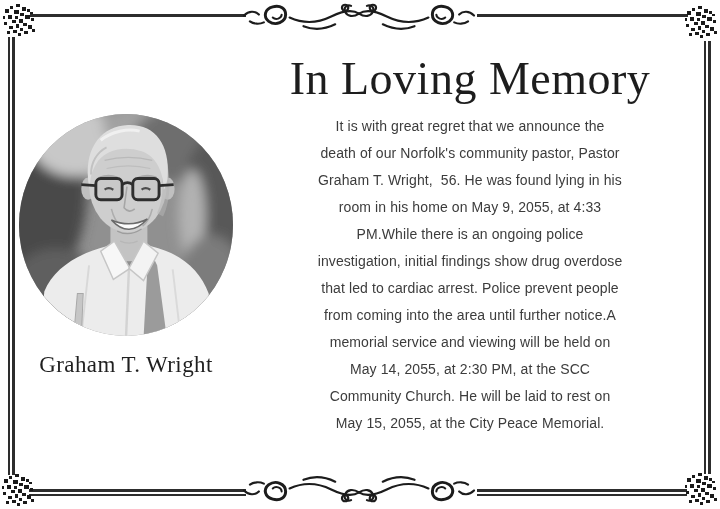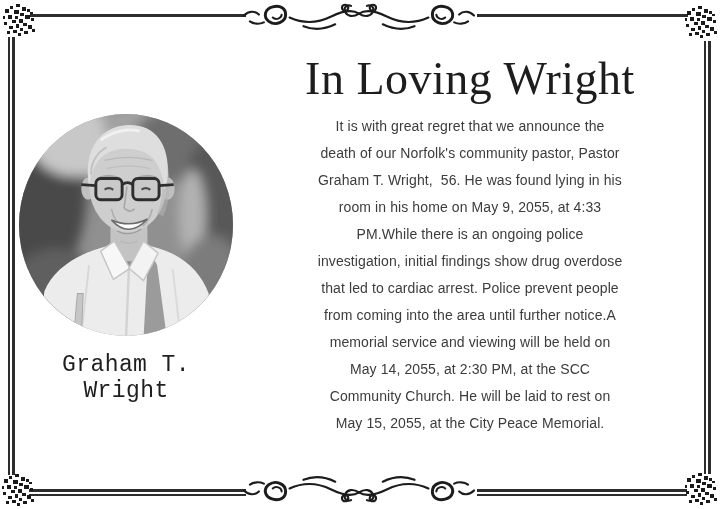--- a/index.html
+++ b/index.html
@@ -8,21 +8,21 @@
     font-family:"Liberation Sans",sans-serif;
   }
   .frame-line{position:absolute;background:#2d2d2d;}
   .corner-orn{position:absolute;width:34px;height:34px;}
   .flourish{position:absolute;left:242px;width:234px;height:31px;}
   .flourish.top{top:2px;}
   .flourish.bottom{top:473px;transform:scaleY(-1);}
   .photo-col{position:absolute;left:19px;top:114px;width:214px;text-align:center;}
   .portrait{display:block;width:214px;height:222px;}
   .photo-caption{
-    margin:16px 0 0;font-family:Liberation Mono, monospace;font-size:23px;
+    margin:16px 0 0;font-family:Liberation Serif, serif;font-size:23px;
     color:#1f1f1f;letter-spacing:0.4px;
   }
   .text-col{position:absolute;left:236px;top:52px;width:468px;text-align:center;}
   .memorial-title{
     margin:0;font-family:"Liberation Serif",serif;font-weight:400;
     font-size:46px;line-height:1.18;color:#1d1d1d;letter-spacing:0.5px;white-space:nowrap;
   }
   .obituary-text{
     margin:7px 0 0;font-size:14px;line-height:27px;color:#3c3c3c;
     white-space:pre-wrap;letter-spacing:0.1px;
@@ -171,21 +171,21 @@
         <path d="M137 94 Q134 106 127 111" stroke="#adadad" stroke-width="1.6" fill="none"></path>
         <path d="M95 105 Q113 124 132 104 Q114 113 95 105 Z" fill="#fbfbfb" stroke="#6a6a6a" stroke-width="1.6"></path>
         <path d="M101 116 Q113 122 126 114" stroke="#9d9d9d" stroke-width="1.3" fill="none"></path>
         <path d="M104 126 Q113 130 122 126" stroke="#b7b7b7" stroke-width="1.3" fill="none"></path>
       </g>
     </svg>
     <figcaption class="photo-caption">Graham T. Wright</figcaption>
   </figure>
 
   <div class="text-col">
-    <h1 class="memorial-title">In Loving Wright</h1>
+    <h1 class="memorial-title">In Loving Memory</h1>
     <p class="obituary-text">It is with great regret that we announce the
 death of our Norfolk's community pastor, Pastor
 Graham T. Wright,  56. He was found lying in his
 room in his home on May 9, 2055, at 4:33
 PM.While there is an ongoing police
 investigation, initial findings show drug overdose
 that led to cardiac arrest. Police prevent people
 from coming into the area until further notice.A
 memorial service and viewing will be held on
 May 14, 2055, at 2:30 PM, at the SCC

